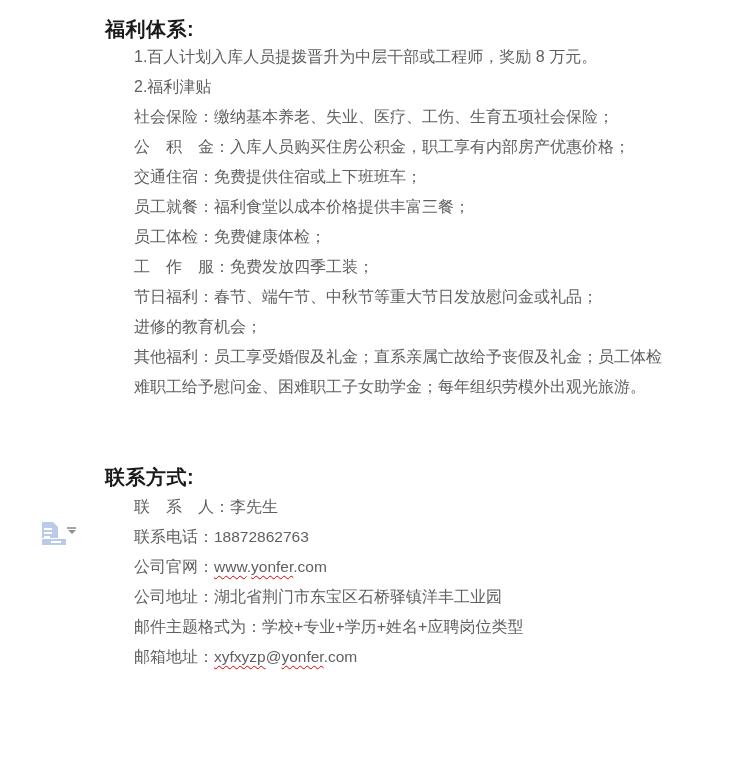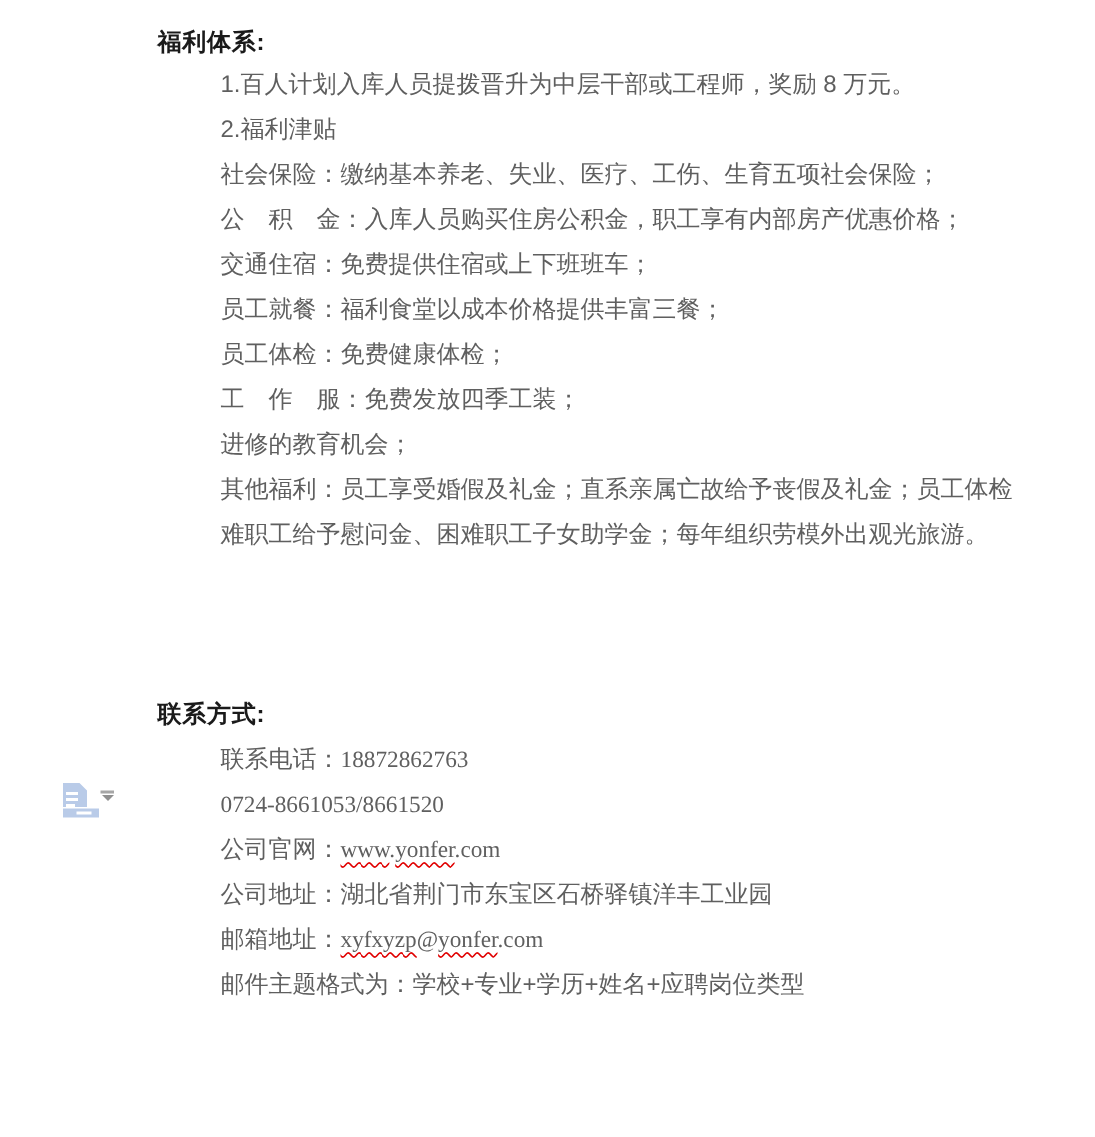--- a/index.html
+++ b/index.html
@@ -5,38 +5,38 @@
   html,body{margin:0;padding:0;background:#ffffff;}
   .canvas{
     position:relative;
     width:730px;height:758px;
     background:var(--page-bg,#ffffff);
     overflow:hidden;
     font-family:"Liberation Sans",sans-serif;
   }
   .heading{
     position:absolute;left:105px;
-    font-size:16px;line-height:20px;font-weight:bold;
+    font-size:20px;line-height:20px;font-weight:bold;
     color:var(--heading-color,#1a1a1a);
     letter-spacing:0.5px;
     white-space:pre;
   }
   #welfare-heading{top:19px;}
   #contact-heading{top:467px;}
-  .lines{position:absolute;left:147px;}
+  .lines{position:absolute;left:134px;}
   #welfare-lines{top:42px;}
   #contact-lines{top:492px;}
   .line{
     height:30px;line-height:30px;
     font-size:16px;
     color:var(--body-color,#5f5f5f);
     white-space:pre;
   }
   .seg{white-space:pre;}
-  .lat{font-family:Liberation Serif, serif;font-size:15.5px;}
+  .lat{font-family:Liberation Sans, sans-serif;font-size:15.5px;}
   .wavy{
     text-decoration-line:underline;
     text-decoration-style:wavy;
     text-decoration-color:var(--squiggle-color,#e00000);
     text-decoration-thickness:1px;
     text-underline-offset:3px;
   }
   
   .paste-btn{
     position:absolute;left:40px;top:518px;
@@ -109,28 +109,29 @@
   <div class="heading" id="welfare-heading">福利体系:</div>
   <div class="lines" id="welfare-lines">
       <div class="line"><span class="seg cn">1.百人计划入库人员提拨晋升为中层干部或工程师，奖励 8 万元。</span></div>
       <div class="line"><span class="seg cn">2.福利津贴</span></div>
       <div class="line"><span class="seg cn">社会保险：缴纳基本养老、失业、医疗、工伤、生育五项社会保险；</span></div>
       <div class="line"><span class="seg cn">公　积　金：入库人员购买住房公积金，职工享有内部房产优惠价格；</span></div>
       <div class="line"><span class="seg cn">交通住宿：免费提供住宿或上下班班车；</span></div>
       <div class="line"><span class="seg cn">员工就餐：福利食堂以成本价格提供丰富三餐；</span></div>
       <div class="line"><span class="seg cn">员工体检：免费健康体检；</span></div>
       <div class="line"><span class="seg cn">工　作　服：免费发放四季工装；</span></div>
+      <div class="line"><span class="seg cn">节日福利：春节、端午节、中秋节等重大节日发放慰问金或礼品；</span></div>
       <div class="line"><span class="seg cn">进修的教育机会；</span></div>
       <div class="line"><span class="seg cn">其他福利：员工享受婚假及礼金；直系亲属亡故给予丧假及礼金；员工体检</span></div>
       <div class="line"><span class="seg cn">难职工给予慰问金、困难职工子女助学金；每年组织劳模外出观光旅游。</span></div>
     </div>
 
   <div class="heading" id="contact-heading">联系方式:</div>
   <div class="lines" id="contact-lines">
+      <div class="line"><span class="seg cn">联　系　人：李先生</span></div>
       <div class="line"><span class="seg cn">联系电话：</span><span class="seg lat">18872862763</span></div>
-      <div class="line"><span class="seg lat">0724-8661053/8661520</span></div>
       <div class="line"><span class="seg cn">公司官网：</span><span class="seg lat wavy">www</span><span class="seg lat">.</span><span class="seg lat wavy">yonfer</span><span class="seg lat">.</span><span class="seg lat">com</span></div>
       <div class="line"><span class="seg cn">公司地址：湖北省荆门市东宝区石桥驿镇洋丰工业园</span></div>
+      <div class="line"><span class="seg cn">邮件主题格式为：学校+专业+学历+姓名+应聘岗位类型</span></div>
       <div class="line"><span class="seg cn">邮箱地址：</span><span class="seg lat wavy">xyfxyzp</span><span class="seg lat">@</span><span class="seg lat wavy">yonfer</span><span class="seg lat">.</span><span class="seg lat">com</span></div>
-      <div class="line"><span class="seg cn">邮件主题格式为：学校+专业+学历+姓名+应聘岗位类型</span></div>
     </div>
 
 </div>
 
 </body></html>

